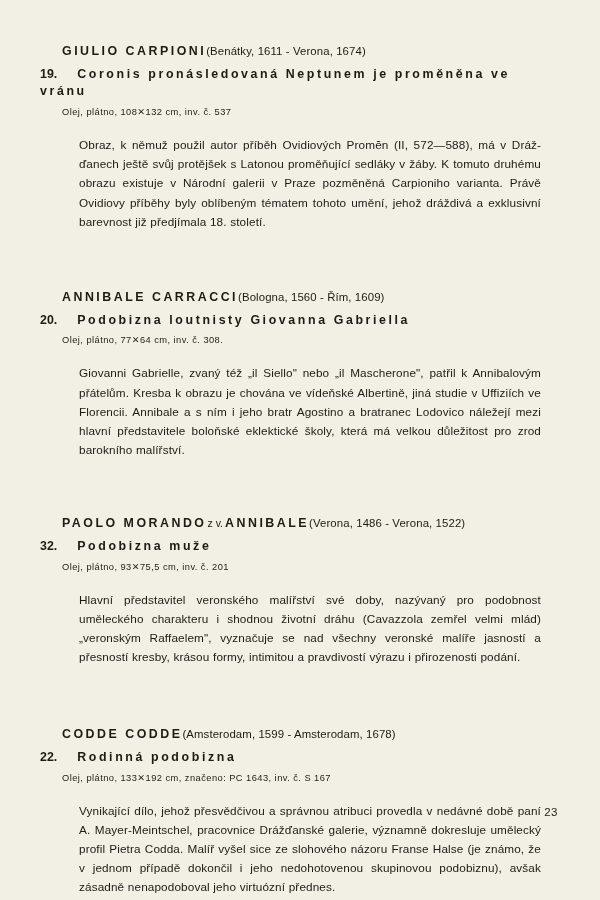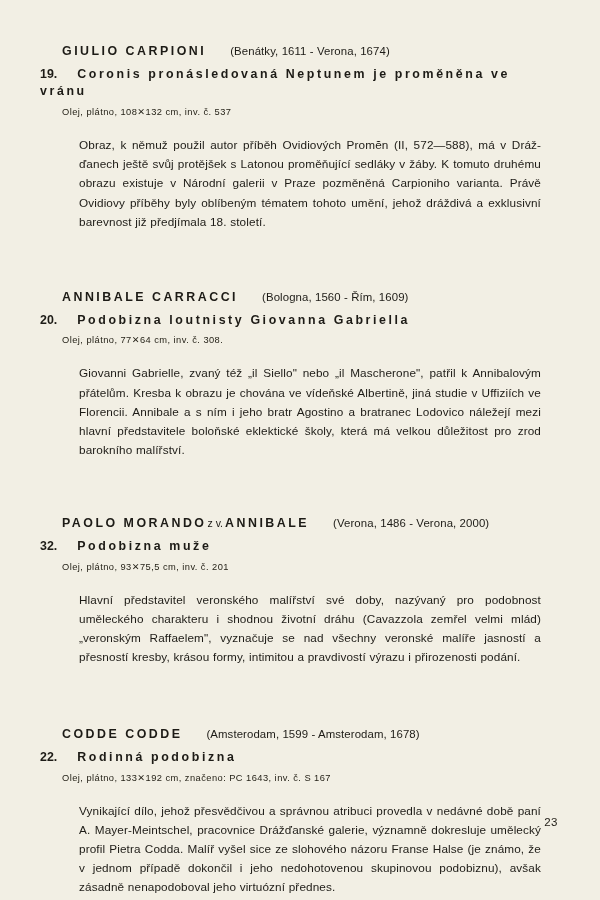--- a/index.html
+++ b/index.html
@@ -48,21 +48,20 @@
   }
   .artist .zv {
     letter-spacing: 0px;
     font-size: 10.5px;
     padding: 0 2px 0 1px;
     text-align: right;
   }
   .artist .life {
     letter-spacing: 0.1px;
     font-size: 11.4px;
-    margin-left: 24px;
   }
 
   
   .worktitle {
     margin: 0 0 5px 0;
     font-size: 12.4px;
     font-weight: bold;
     line-height: 1.42;
   }
   .worktitle .num {
@@ -98,21 +97,21 @@
   }
 
   .entry { margin-bottom: 0; }
   .gap-19 { height: 42px; }
   .gap-20 { height: 40px; }
   .gap-21 { height: 44px; }
 
   .pagenum {
     position: absolute;
     right: 42px;
-    bottom: 72px;
+    bottom: 82px;
     font-size: 11.5px;
     letter-spacing: 0.5px;
     color: #24211a;
   }
 </style>
 </head>
 <body>
 
 <div class="page">
   <div class="content">
@@ -138,21 +137,21 @@
         <span class="num">20.</span><span class="ttl">Podobizna loutnisty Giovanna Gabriella</span>
       </p>
       <p class="techline">Olej, plátno, 77✕64 cm, inv. č. 308.</p>
       <p class="body">Giovanni Gabrielle, zvaný též „il Siello" nebo „il Mascherone", patřil k Anni­balovým přátelům. Kresba k obrazu je chována ve vídeňské Albertině, jiná stu­die v Uffiziích ve Florencii. Annibale a s ním i jeho bratr Agostino a bratranec Lodovico náležejí mezi hlavní představitele boloňské eklektické školy, která má velkou důležitost pro zrod barokního malířství.</p>
     </div>
 
     <div class="gap-20"></div>
 
     <div class="entry">
       <p class="artist">
-        <span class="nm">PAOLO MORANDO</span><span class="zv">z v.</span><span class="nm">ANNIBALE</span><span class="life">(Verona, 1486 - Verona, 2000)</span>
+        <span class="nm">PAOLO MORANDO</span><span class="zv">z v.</span><span class="nm">ANNIBALE</span><span class="life">(Verona, 1486 - Verona, 1522)</span>
       </p>
       <p class="worktitle">
         <span class="num">32.</span><span class="ttl">Podobizna muže</span>
       </p>
       <p class="techline">Olej, plátno, 93✕75,5 cm, inv. č. 201</p>
       <p class="body">Hlavní představitel veronského malířství své doby, nazývaný pro podobnost uměleckého charakteru i shodnou životní dráhu (Cavazzola zemřel velmi mlád) „veronským Raffaelem", vyznačuje se nad všechny veronské malíře jasností a přesností kresby, krásou formy, intimitou a pravdivostí výrazu i přirozenosti podání.</p>
     </div>
 
     <div class="gap-21"></div>
 

